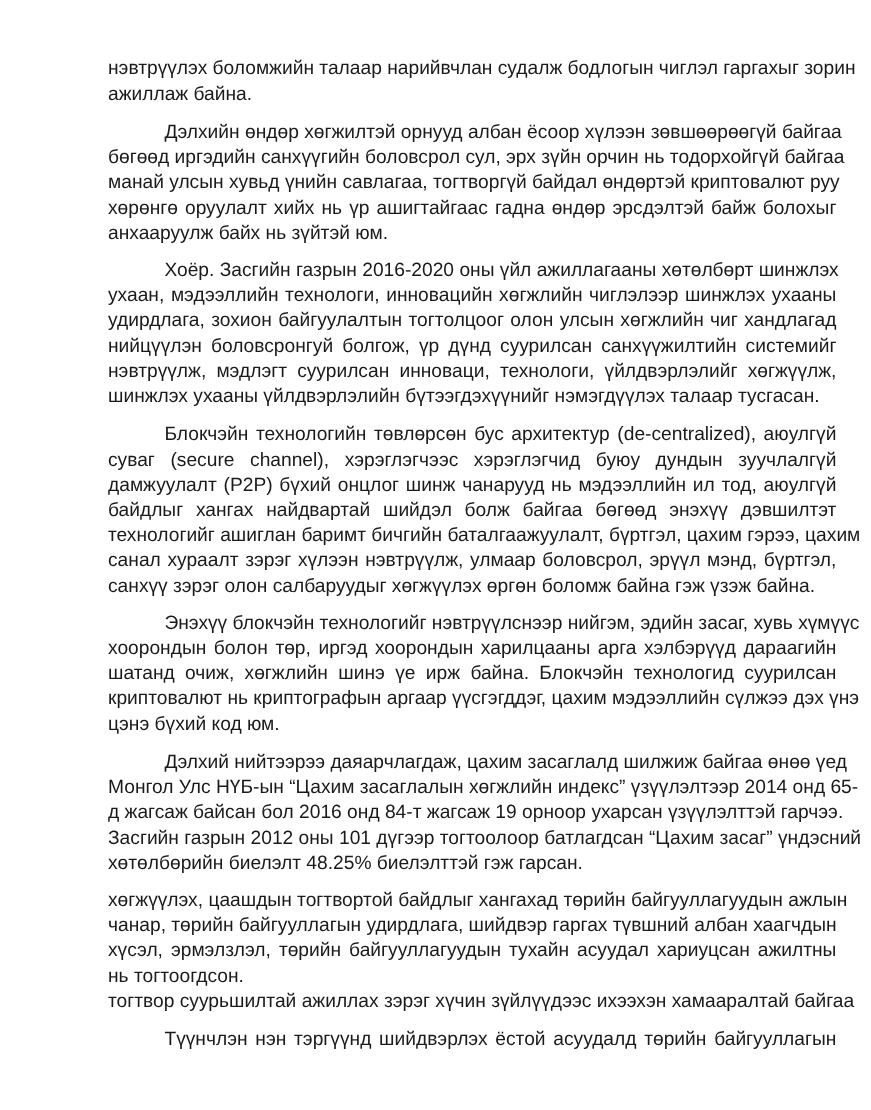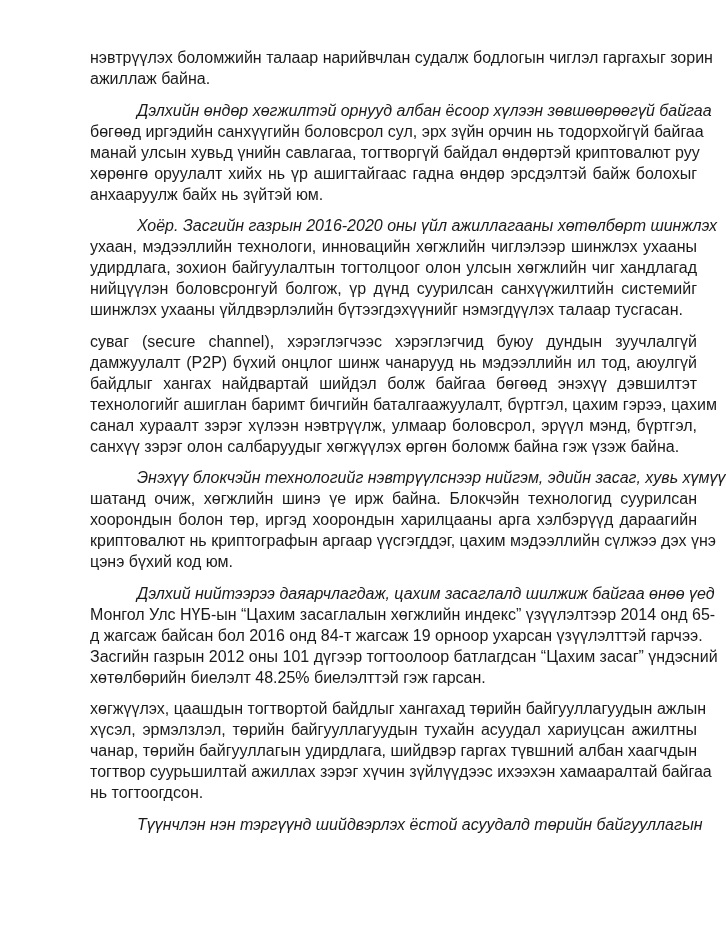--- a/index.html
+++ b/index.html
@@ -30,21 +30,20 @@
       line-height: 21px;
       height: 21px;
       white-space: nowrap;
       text-align: justify;
       text-align-last: justify;
       overflow: visible;
       margin-left: 20px;
     }
     .line.indent {
       padding-left: 47px;
-      font-style: italic;
     }
     .line.last {
       text-align: right;
       text-align-last: left;
     }
   </style>
 </head>
 <body>
 
 <div class="page">
@@ -60,54 +59,56 @@
     <span class="line">манай улсын хувьд үнийн савлагаа, тогтворгүй байдал өндөртэй криптовалют руу</span>
     <span class="line">хөрөнгө оруулалт хийх нь үр ашигтайгаас гадна өндөр эрсдэлтэй байж болохыг</span>
     <span class="line last">анхааруулж байх нь зүйтэй юм.</span>
   </div>
 
   <div class="para">
     <span class="line indent">Хоёр. Засгийн газрын 2016-2020 оны үйл ажиллагааны хөтөлбөрт шинжлэх</span>
     <span class="line">ухаан, мэдээллийн технологи, инновацийн хөгжлийн чиглэлээр шинжлэх ухааны</span>
     <span class="line">удирдлага, зохион байгуулалтын тогтолцоог олон улсын хөгжлийн чиг хандлагад</span>
     <span class="line">нийцүүлэн боловсронгуй болгож, үр дүнд суурилсан санхүүжилтийн системийг</span>
+    <span class="line">нэвтрүүлж, мэдлэгт суурилсан инноваци, технологи, үйлдвэрлэлийг хөгжүүлж,</span>
     <span class="line last">шинжлэх ухааны үйлдвэрлэлийн бүтээгдэхүүнийг нэмэгдүүлэх талаар тусгасан.</span>
   </div>
 
   <div class="para">
+    <span class="line indent">Блокчэйн технологийн төвлөрсөн бус архитектур (de-centralized), аюулгүй</span>
     <span class="line">суваг (secure channel), хэрэглэгчээс хэрэглэгчид буюу дундын зуучлалгүй</span>
     <span class="line">дамжуулалт (P2P) бүхий онцлог шинж чанарууд нь мэдээллийн ил тод, аюулгүй</span>
     <span class="line">байдлыг хангах найдвартай шийдэл болж байгаа бөгөөд энэхүү дэвшилтэт</span>
     <span class="line">технологийг ашиглан баримт бичгийн баталгаажуулалт, бүртгэл, цахим гэрээ, цахим</span>
     <span class="line">санал хураалт зэрэг хүлээн нэвтрүүлж, улмаар боловсрол, эрүүл мэнд, бүртгэл,</span>
     <span class="line last">санхүү зэрэг олон салбаруудыг хөгжүүлэх өргөн боломж байна гэж үзэж байна.</span>
   </div>
 
   <div class="para">
     <span class="line indent">Энэхүү блокчэйн технологийг нэвтрүүлснээр нийгэм, эдийн засаг, хувь хүмүүс</span>
+    <span class="line">хоорондын болон төр, иргэд хоорондын харилцааны арга хэлбэрүүд дараагийн</span>
     <span class="line">шатанд очиж, хөгжлийн шинэ үе ирж байна. Блокчэйн технологид суурилсан</span>
-    <span class="line">хоорондын болон төр, иргэд хоорондын харилцааны арга хэлбэрүүд дараагийн</span>
     <span class="line">криптовалют нь криптографын аргаар үүсгэгддэг, цахим мэдээллийн сүлжээ дэх үнэ</span>
     <span class="line last">цэнэ бүхий код юм.</span>
   </div>
 
   <div class="para">
     <span class="line indent">Дэлхий нийтээрээ даяарчлагдаж, цахим засаглалд шилжиж байгаа өнөө үед</span>
     <span class="line">Монгол Улс НҮБ-ын “Цахим засаглалын хөгжлийн индекс” үзүүлэлтээр 2014 онд 65-</span>
     <span class="line">д жагсаж байсан бол 2016 онд 84-т жагсаж 19 орноор ухарсан үзүүлэлттэй гарчээ.</span>
     <span class="line">Засгийн газрын 2012 оны 101 дүгээр тогтоолоор батлагдсан “Цахим засаг” үндэсний</span>
     <span class="line last">хөтөлбөрийн биелэлт 48.25% биелэлттэй гэж гарсан.</span>
   </div>
 
   <div class="para">
     <span class="line">хөгжүүлэх, цаашдын тогтвортой байдлыг хангахад төрийн байгууллагуудын ажлын</span>
+    <span class="line">чанар, төрийн байгууллагын удирдлага, шийдвэр гаргах түвшний албан хаагчдын</span>
     <span class="line">хүсэл, эрмэлзлэл, төрийн байгууллагуудын тухайн асуудал хариуцсан ажилтны</span>
-    <span class="line">чанар, төрийн байгууллагын удирдлага, шийдвэр гаргах түвшний албан хаагчдын</span>
+    <span class="line last">нь тогтоогдсон.</span>
     <span class="line">тогтвор суурьшилтай ажиллах зэрэг хүчин зүйлүүдээс ихээхэн хамааралтай байгаа</span>
-    <span class="line last">нь тогтоогдсон.</span>
   </div>
 
   <div class="para">
     <span class="line indent">Түүнчлэн нэн тэргүүнд шийдвэрлэх ёстой асуудалд төрийн байгууллагын</span>
 
   </div>
 
 </div>
 
 </body></html>

